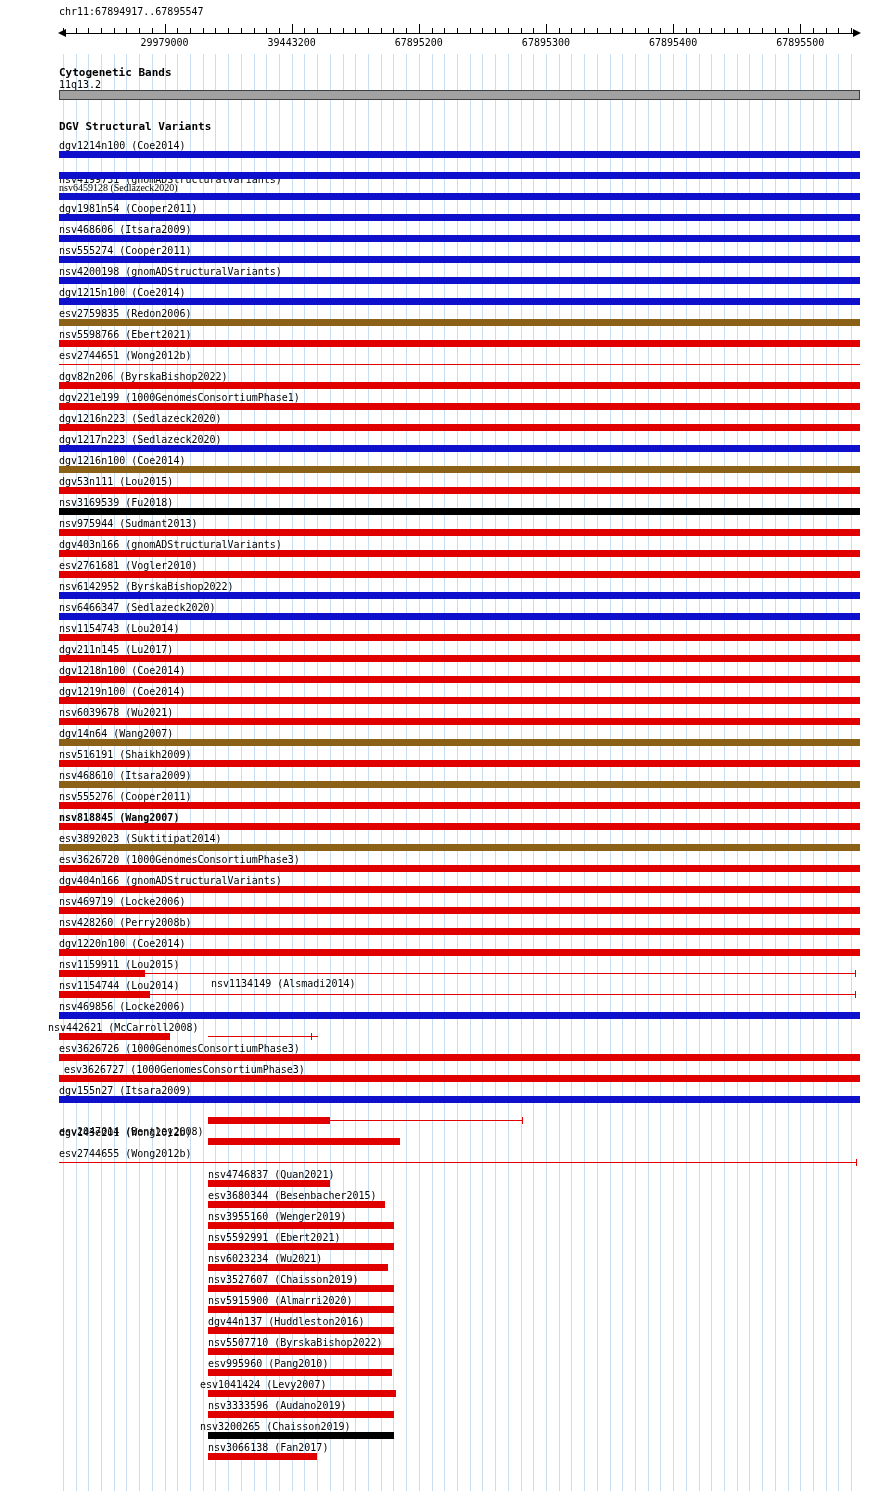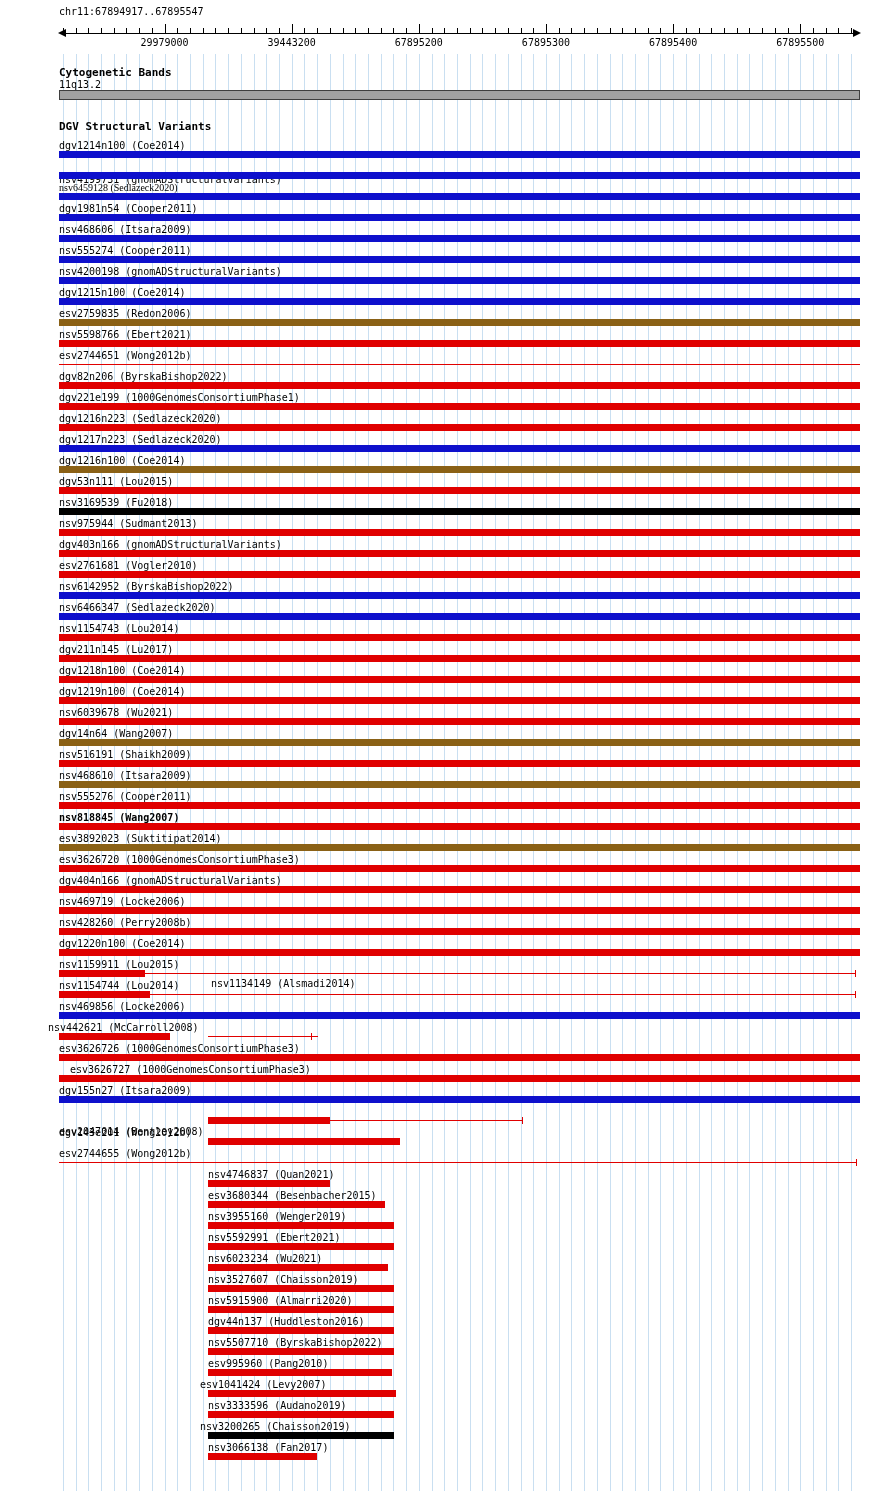--- a/index.html
+++ b/index.html
@@ -265,21 +265,21 @@
       <div class="tick" style="top: 991px; left: 855px; background: rgb(224, 0, 0);"></div>
       <span class="lbl" style="left: 59px; top: 1001px;">nsv469856 (Locke2006)</span>
       <div class="bar" style="top: 1012px; left: 59px; width: 801px; background: rgb(14, 16, 204);"></div>
       <span class="lbl" style="left: 48px; top: 1022px;">nsv442621 (McCarroll2008)</span>
       <div class="bar" style="top: 1033px; left: 59px; width: 111px; background: rgb(224, 0, 0);"></div>
       <span class="lbl" style="left: 211px; top: 978px;">nsv1134149 (Alsmadi2014)</span>
       <div class="vline" style="top: 1036px; left: 208px; width: 110px; background: rgb(224, 0, 0);"></div>
       <div class="tick" style="top: 1033px; left: 311px; background: rgb(224, 0, 0);"></div>
       <span class="lbl" style="left: 59px; top: 1043px;">esv3626726 (1000GenomesConsortiumPhase3)</span>
       <div class="bar" style="top: 1054px; left: 59px; width: 801px; background: rgb(224, 0, 0);"></div>
-      <span class="lbl" style="left: 70px; top: 1064px; text-align: center;">esv3626727 (1000GenomesConsortiumPhase3)</span>
+      <span class="lbl" style="left: 64px; top: 1064px; text-align: center;">esv3626727 (1000GenomesConsortiumPhase3)</span>
       <div class="bar" style="top: 1075px; left: 59px; width: 801px; background: rgb(224, 0, 0);"></div>
       <span class="lbl" style="left: 59px; top: 1085px;">dgv155n27 (Itsara2009)</span>
       <div class="bar" style="top: 1096px; left: 59px; width: 801px; background: rgb(14, 16, 204);"></div>
       <span class="lbl" style="left: 59px; top: 1106px; margin-top: 20px;">esv2047014 (Bentley2008)</span>
       <div class="bar" style="top: 1117px; left: 208px; width: 122px; background: rgb(224, 0, 0);"></div>
       <div class="vline" style="top: 1120px; left: 330px; width: 193px; background: rgb(224, 0, 0);"></div>
       <div class="tick" style="top: 1117px; left: 522px; background: rgb(224, 0, 0);"></div>
       <span class="lbl" style="left: 59px; top: 1127px;">dgv143e201 (Wong2012b)</span>
       <div class="bar" style="top: 1138px; left: 208px; width: 192px; background: rgb(224, 0, 0);"></div>
       <span class="lbl" style="left: 59px; top: 1148px;">esv2744655 (Wong2012b)</span>

